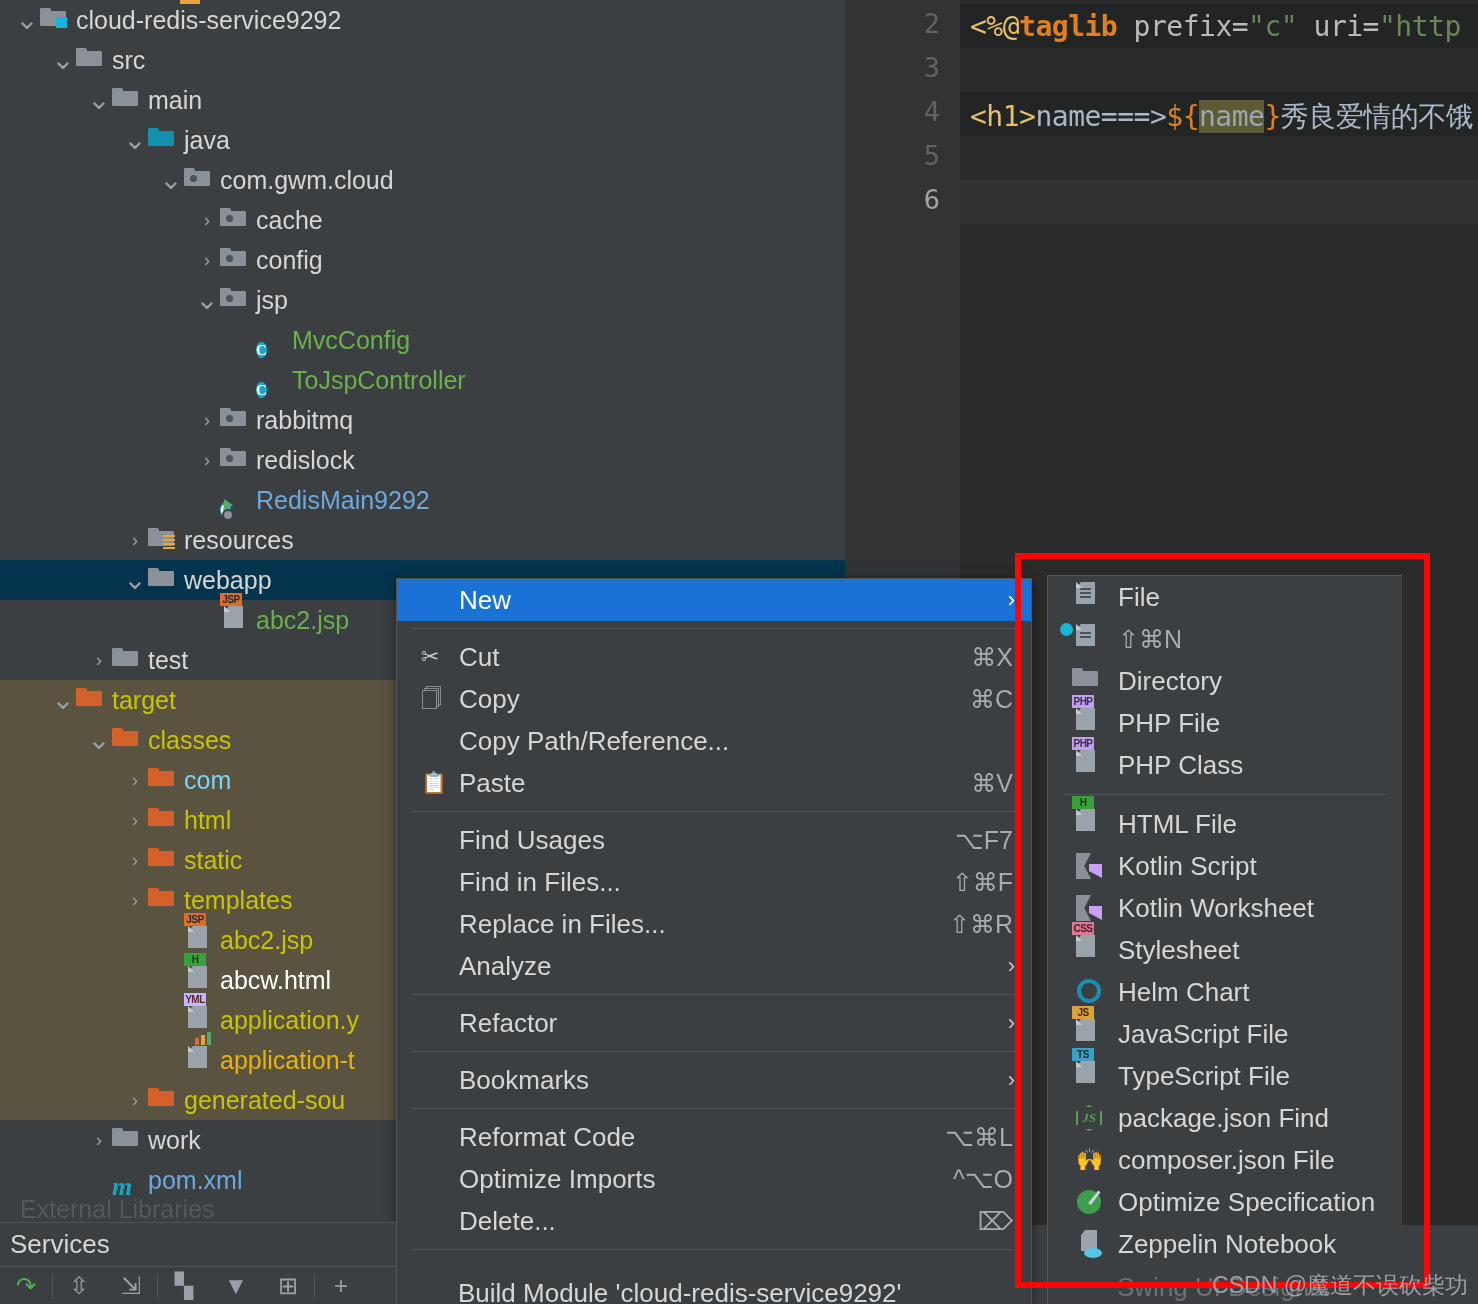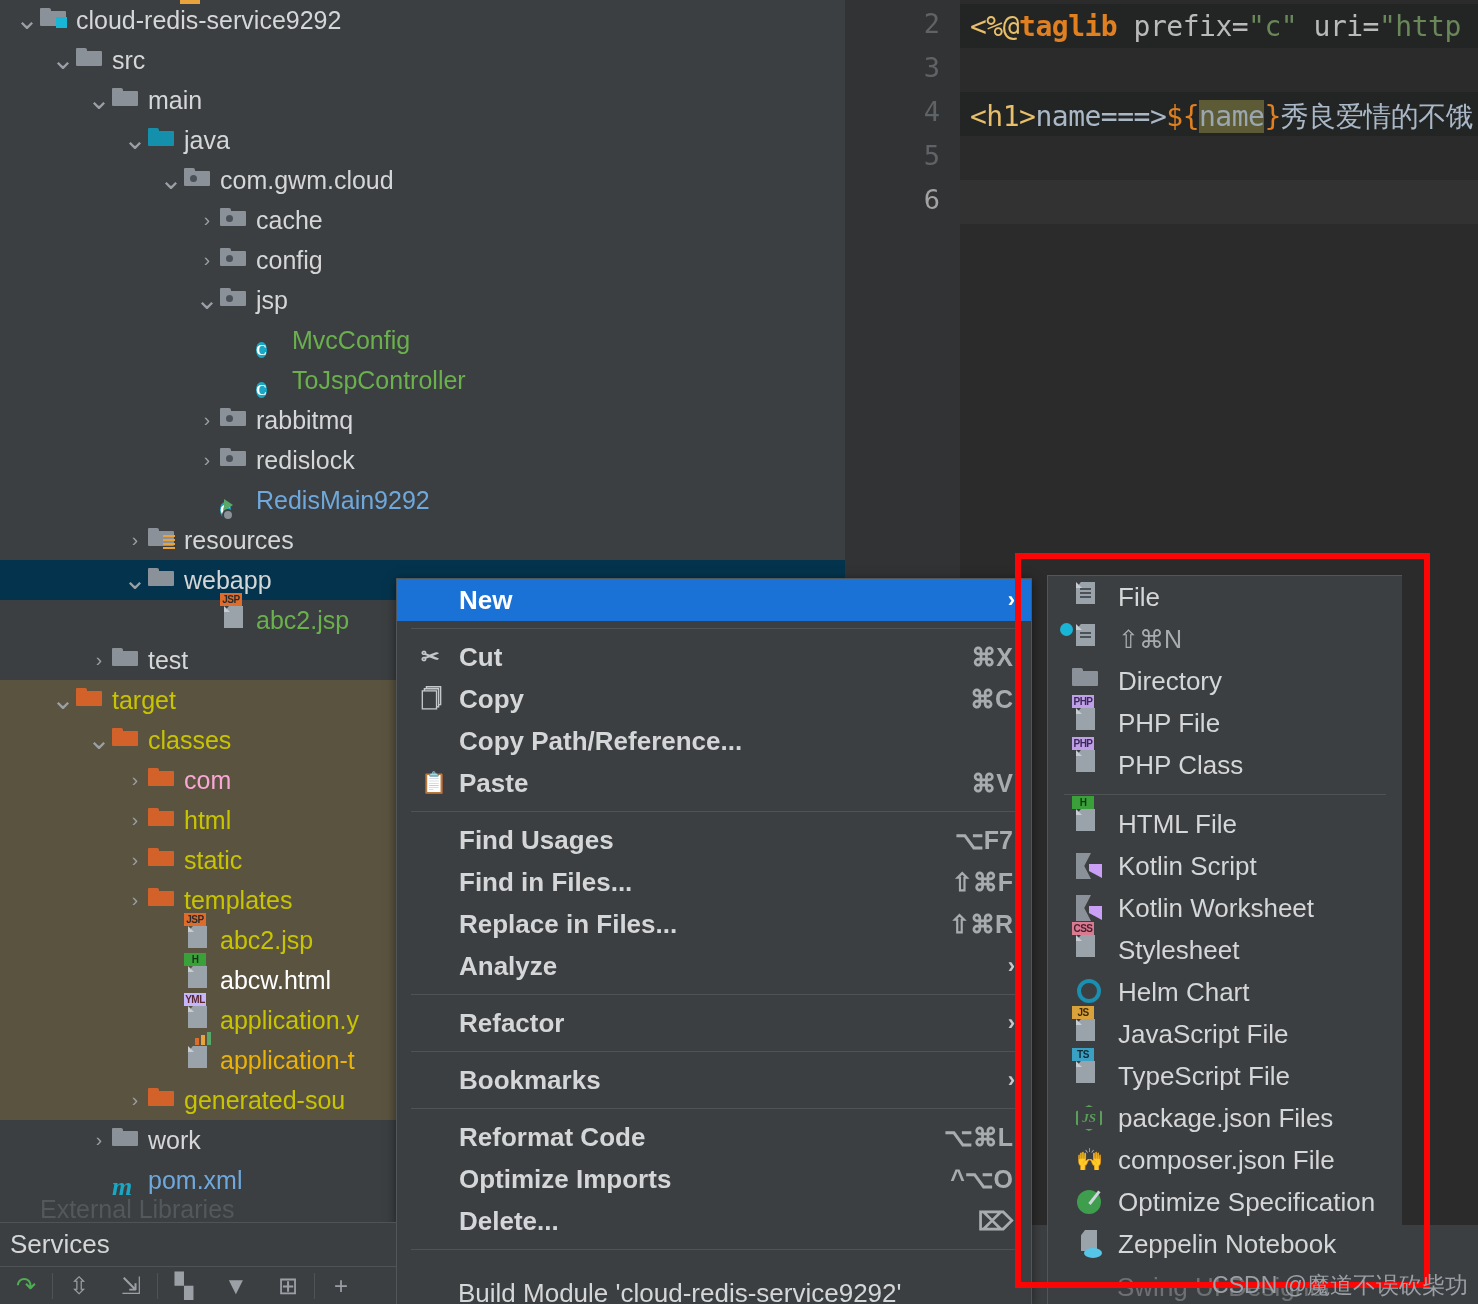--- a/index.html
+++ b/index.html
@@ -123,21 +123,20 @@
   .k-el  { color:#e08020; }
   .k-elname { color:#9aa7b0; background:#5d5b35; }
   .k-plain { color:#a9b7c6; }
   .k-cn { color:#a9b7c6; }
 
   
   #ctx-menu {
     position:absolute; left:396px; top:578px; width:636px; height:726px;
     background:#3c3f41; border:1px solid #515658; border-bottom:none;
     box-shadow: 0 2px 10px rgba(0,0,0,.5);
-    font-weight: bold;
   }
   .mi {
     position:relative; height:42px; display:flex; align-items:center;
     font-size:26px; color:#d5d6d7; padding-left:22px;
   }
   .mi.hl { background:#1a71d6; color:#ffffff; }
   .mi-icon { width:34px; min-width:34px; height:26px; position:relative; margin-right:6px; }
   .mi-icon.empty { }
   .mi-label { flex:1; }
   .mi-short {
@@ -222,21 +221,21 @@
   #swing-row {
     position:absolute; left:1047px; top:1272px; width:431px; height:32px;
     font-size:26px; color:#6d7173; padding-left:70px; overflow:hidden;
   }
   #build-module-row {
     position:absolute; left:396px; top:1278px; width:636px; height:26px;
     font-size:26px; color:#d5d6d7; padding-left:62px; overflow:hidden; white-space:nowrap;
   }
   .tree-dim-row {
     position:absolute; left:0; top:1195px; width:396px; height:30px;
-    font-size:25px; color:#53585c; padding-left:40px; overflow:hidden; white-space:nowrap;
+    font-size:25px; color:#53585c; padding-left:20px; overflow:hidden; white-space:nowrap;
   }
   .top-accent { position:absolute; left:180px; top:0; width:20px; height:4px; background:#e8a33d; }
 </style>
 </head>
 <body>
 
 <div id="root">
 
   <div id="project-panel">
     <div class="top-accent"></div>
@@ -337,21 +336,21 @@
           <span class="label" style="color: rgb(200, 196, 0);">target</span>
         </div>
         <div class="tree-row target-bg" style="padding-left: 86px;">
           <span class="twisty" style="font-size: 28px; line-height: 26px;">⌄</span>
           <span class="ic"><span class="folder orange"></span></span>
           <span class="label" style="color: rgb(200, 196, 0);">classes</span>
         </div>
         <div class="tree-row target-bg" style="padding-left: 122px;">
           <span class="twisty">›</span>
           <span class="ic"><span class="folder orange"></span></span>
-          <span class="label" style="color: #f9a8d4;">com</span>
+          <span class="label" style="color: #7dd3fc;">com</span>
         </div>
         <div class="tree-row target-bg" style="padding-left: 122px;">
           <span class="twisty">›</span>
           <span class="ic"><span class="folder orange"></span></span>
           <span class="label" style="color: rgb(200, 196, 0);">html</span>
         </div>
         <div class="tree-row target-bg" style="padding-left: 122px;">
           <span class="twisty">›</span>
           <span class="ic"><span class="folder orange"></span></span>
           <span class="label" style="color: rgb(200, 196, 0);">static</span>
@@ -551,21 +550,21 @@
       <div class="si">
         <span class="si-icon"><span class="ic"><span class="doc"><span class="page"></span><span class="fold"></span><span class="tag js">JS</span></span></span></span>
         <span class="si-label">JavaScript File</span>
       </div>
       <div class="si">
         <span class="si-icon"><span class="ic"><span class="doc"><span class="page"></span><span class="fold"></span><span class="tag ts">TS</span></span></span></span>
         <span class="si-label">TypeScript File</span>
       </div>
       <div class="si">
         <span class="si-icon"><span class="ic"><span class="node-hex">JS</span></span></span>
-        <span class="si-label">package.json Files</span>
+        <span class="si-label">package.json Find</span>
       </div>
       <div class="si">
         <span class="si-icon"><span class="ic"><span class="composer-ico">🙌</span></span></span>
         <span class="si-label">composer.json File</span>
       </div>
       <div class="si">
         <span class="si-icon"><span class="ic"><span class="openapi-ico"></span></span></span>
         <span class="si-label">Optimize Specification</span>
       </div>
       <div class="si">

